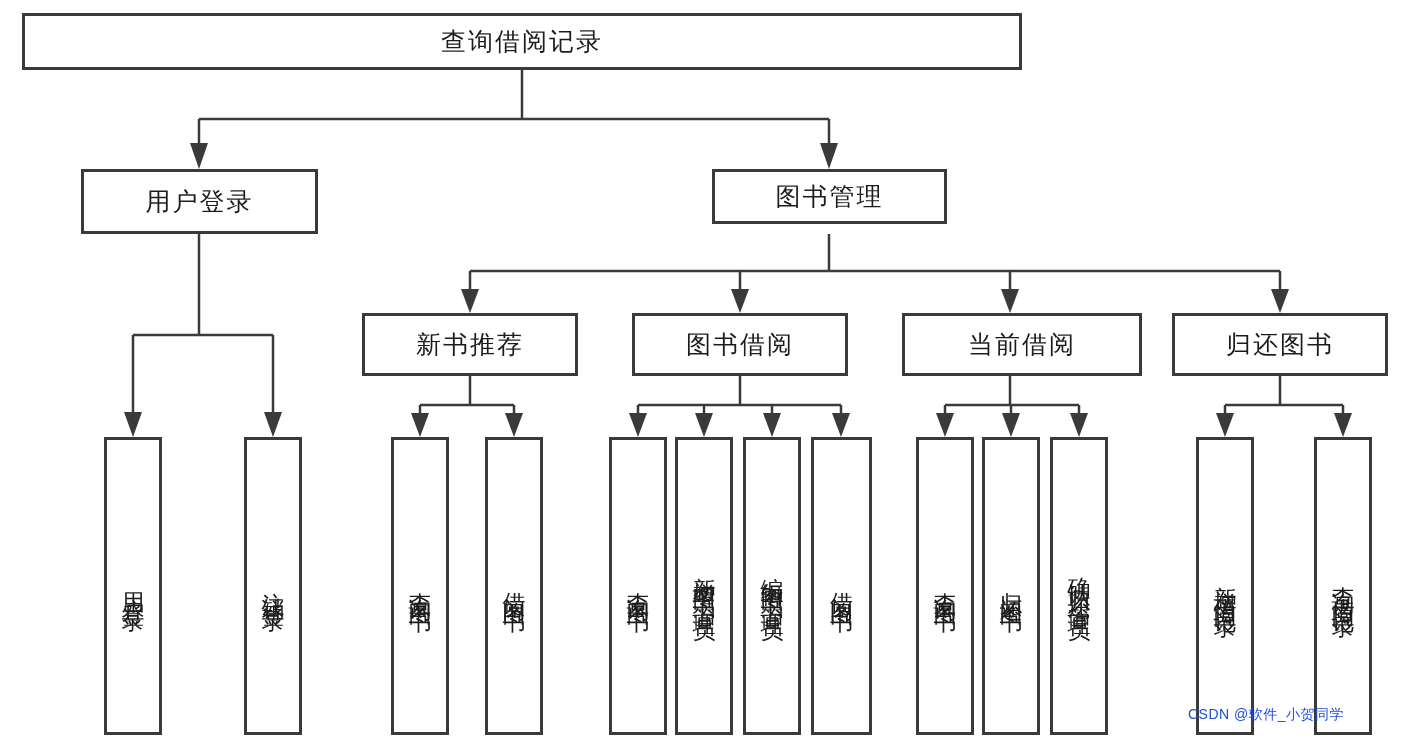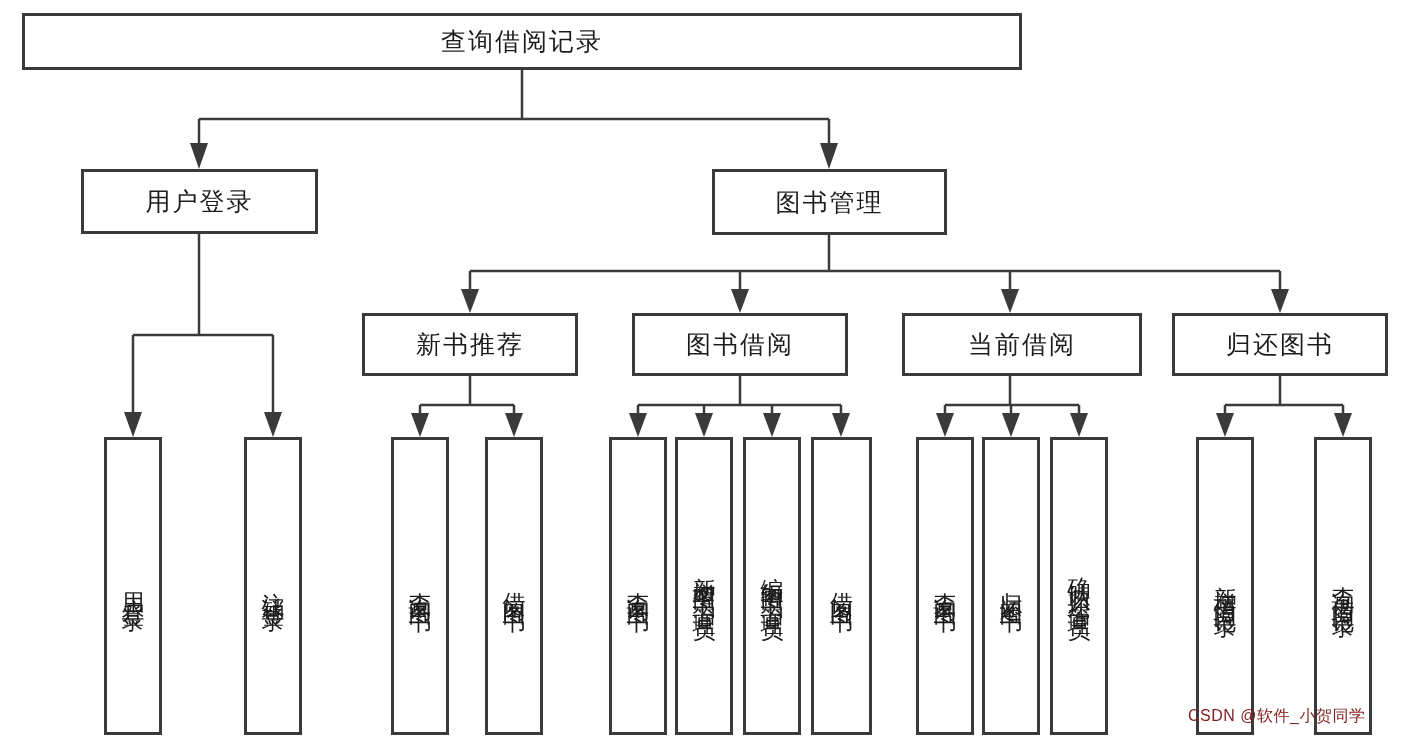--- a/index.html
+++ b/index.html
@@ -33,22 +33,22 @@
     writing-mode: vertical-rl;
     text-orientation: mixed;
     font-size: 23px;
     line-height: 1;
     letter-spacing: 6px;
   }
   .watermark {
     position: absolute;
     left: 1188px;
     top: 706px;
-    color: #7f1d1d;
-    font-size: 16px;
+    color: #1d4ed8;
+    font-size: 14px;
     letter-spacing: 0.5px;
     white-space: nowrap;
     z-index: 5;
   }
 </style>
 </head>
 <body>
 
 <div class="canvas">
 
@@ -128,21 +128,21 @@
     </g>
   </svg>
 
   <div class="node h" style="left:22px; top:13px; width:1000px; height:57px">
     <span>查询借阅记录</span>
   </div>
 
   <div class="node h" style="left:81px; top:169px; width:237px; height:65px">
     <span>用户登录</span>
   </div>
-  <div class="node h" style="left:712px; top:169px; width:235px; height:66px">
+  <div class="node h" style="left:712px; top:169px; width:235px; height:55px">
     <span>图书管理</span>
   </div>
 
   <div class="node h" style="left:632px; top:313px; width:216px; height:63px">
     <span>图书借阅</span>
   </div>
   <div class="node h" style="left:362px; top:313px; width:216px; height:63px">
     <span>新书推荐</span>
   </div>
   <div class="node h" style="left:902px; top:313px; width:240px; height:63px">

